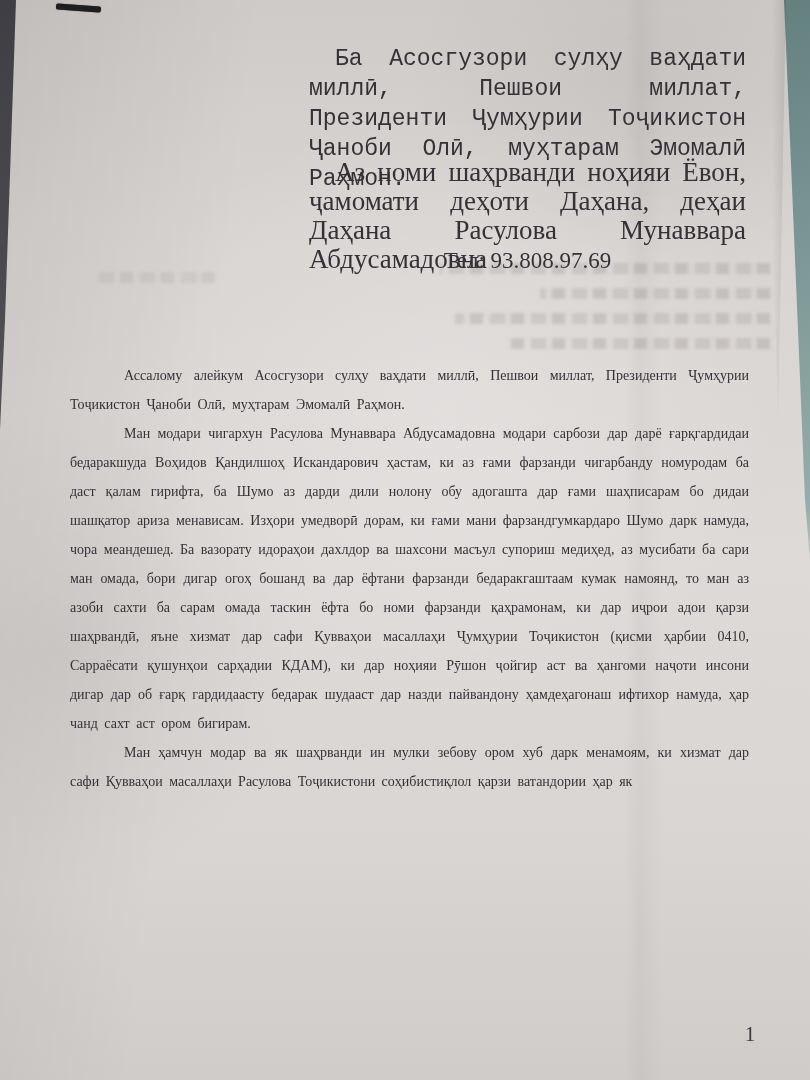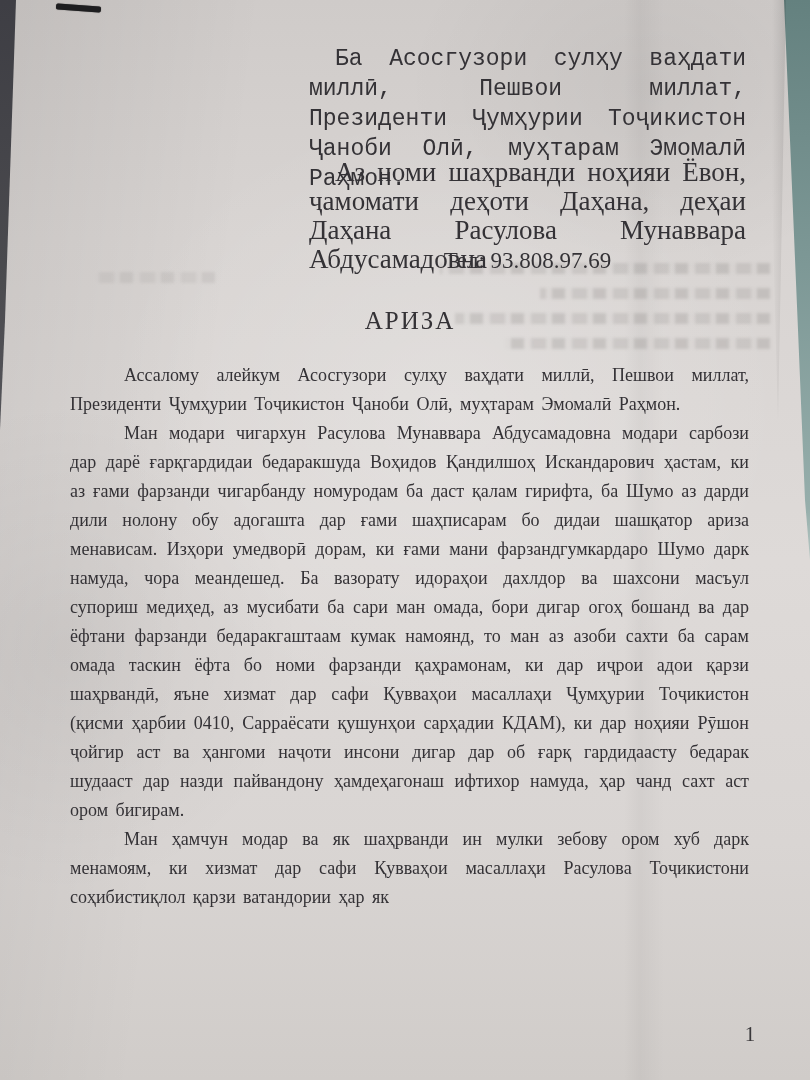--- a/index.html
+++ b/index.html
@@ -59,21 +59,21 @@
   }
   .phone{
     left:309px;top:247px;width:437px;
     font-size:23px;line-height:28px;text-align:center;
   }
   .title{
     left:70px;top:307px;width:680px;
     text-align:center;font-size:25px;letter-spacing:2px;
     color:var(--ink,#343236);position:absolute;filter:blur(0.3px);
   }
-  .body-text{left:70px;top:361px;width:679px;font-size:18px;line-height:29px;word-spacing:3px;}
+  .body-text{left:70px;top:361px;width:679px;font-size:14px;line-height:29px;word-spacing:3px;}
   .body-text p{margin:0;text-indent:54px;text-align:justify;}
   .page-num{
     left:730px;top:1022px;width:40px;
     font-size:21px;text-align:center;color:#3a383b;
   }
   
   .smudge{
     position:absolute;height:11px;opacity:.5;filter:blur(1.6px);
     background:repeating-linear-gradient(90deg,
       rgba(104,100,97,0.38) 0 13px, rgba(104,100,97,0.05) 13px 19px,
@@ -103,21 +103,20 @@
   <div class="smudge s3"></div>
   <div class="smudge s4"></div>
   <div class="smudge s5"></div>
 
   <div class="txt addressee">Ба Асосгузори сулҳу ваҳдати миллӣ, Пешвои миллат, Президенти Ҷумҳурии Тоҷикистон Ҷаноби Олӣ, муҳтарам Эмомалӣ Раҳмон.</div>
 
   <div class="txt sender">Аз номи шаҳрванди ноҳияи Ёвон, ҷамомати деҳоти Даҳана, деҳаи Даҳана Расулова Мунаввара Абдусамадовна</div>
 
   <div class="txt phone">Тел: 93.808.97.69</div>
 
-  <div class="title">АРИЗА</div>
 
   <div class="txt body-text">
     <p>Ассалому алейкум Асосгузори сулҳу ваҳдати миллӣ, Пешвои миллат, Президенти Ҷумҳурии Тоҷикистон Ҷаноби Олӣ, муҳтарам Эмомалӣ Раҳмон.</p>
     <p>Ман модари чигархун Расулова Мунаввара Абдусамадовна модари сарбози дар дарё ғарқгардидаи бедаракшуда Воҳидов Қандилшоҳ Искандарович ҳастам, ки аз ғами фарзанди чигарбанду номуродам ба даст қалам гирифта,  ба Шумо аз дарди дили  нолону  обу адогашта дар ғами шаҳписарам  бо дидаи шашқатор ариза менависам. Изҳори умедворӣ дорам, ки ғами мани фарзандгумкардаро  Шумо  дарк намуда, чора меандешед. Ба вазорату идораҳои дахлдор ва шахсони масъул супориш медиҳед,  аз мусибати ба сари ман омада, бори дигар огоҳ бошанд ва дар ёфтани фарзанди бедаракгаштаам кумак намоянд, то ман аз азоби сахти ба сарам омада таскин ёфта бо номи фарзанди қаҳрамонам, ки дар иҷрои адои қарзи шаҳрвандӣ, яъне хизмат дар  сафи Қувваҳои масаллаҳи Ҷумҳурии Тоҷикистон (қисми ҳарбии 0410, Сарраёсати қушунҳои сарҳадии КДАМ), ки дар ноҳияи Рӯшон ҷойгир  аст ва  ҳангоми наҷоти инсони дигар дар об ғарқ гардидаасту бедарак шудааст дар назди пайвандону ҳамдеҳагонаш ифтихор намуда, ҳар чанд сахт аст ором бигирам.</p>
     <p>Ман ҳамчун модар ва як шаҳрванди ин мулки зебову ором хуб дарк  менамоям, ки хизмат дар сафи Қувваҳои масаллаҳи Расулова Тоҷикистони соҳибистиқлол қарзи ватандории ҳар як</p>
   </div>
 
   <div class="txt page-num">1</div>
 </div>
 

